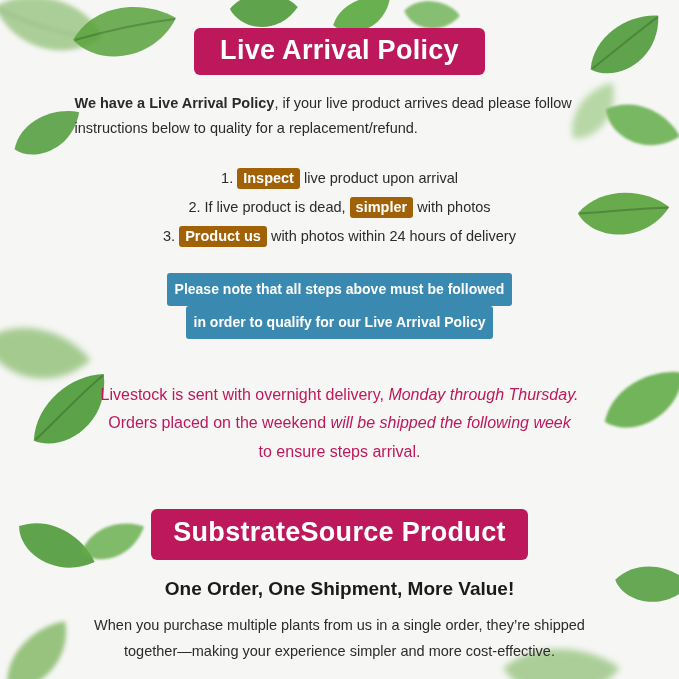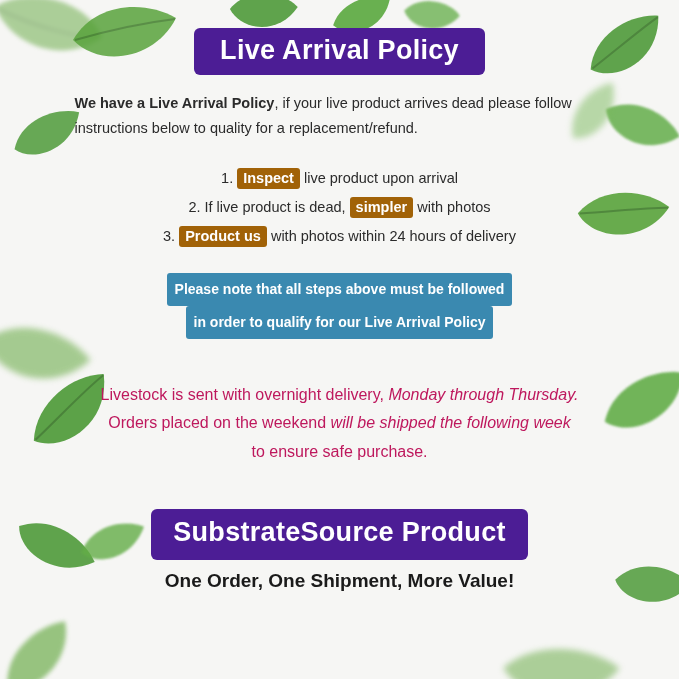--- a/index.html
+++ b/index.html
@@ -31,21 +31,21 @@
   
   .content {
     position: relative;
     z-index: 5;
     width: 679px;
     height: 679px;
   }
 
   .banner {
     display: inline-block;
-    background: #4c1d95;
+    background: #be185d;
     color: #ffffff;
     font-weight: bold;
     letter-spacing: 0.3px;
     border-radius: 6px;
     text-align: center;
   }
 
   .banner-live {
     font-size: 27px;
     padding: 7px 26px 9px 26px;
@@ -107,21 +107,21 @@
   }
   .shipping i { font-style: italic; }
 
   .banner-substrate {
     font-size: 27px;
     padding: 8px 22px 12px 22px;
     margin-top: 42px;
   }
 
   .subhead {
-    margin-top: 10px;
+    margin-top: 18px;
     font-size: 19px;
     font-weight: bold;
     color: #1a1a1a;
     text-align: center;
   }
 
   .closing {
     margin: 12px auto 0 auto;
     width: 520px;
     text-align: center;
@@ -260,24 +260,28 @@
     </div>
 
     <div class="note">
       <span class="note-line">Please note that all steps above must be followed</span><br>
       <span class="note-line">in order to qualify for our Live Arrival Policy</span>
     </div>
 
     <div class="shipping">
       <span>Livestock is sent with overnight delivery, </span><i>Monday through Thursday.</i><br>
       <span>Orders placed on the weekend </span><i>will be shipped the following week</i><br>
-      <span>to ensure safe purchase.</span>
+      <span>to ensure steps arrival.</span>
     </div>
 
     <div class="center">
       <div class="banner banner-substrate">SubstrateSource Product</div>
     </div>
 
     <div class="subhead">One Order, One Shipment, More Value!</div>
 
+    <div class="closing">
+      <span>When you purchase multiple plants from us in a single order, they’re shipped</span><br>
+      <span>together—making your experience simpler and more cost-effective.</span>
+    </div>
 
   </div>
 </div>
 
 </body></html>

